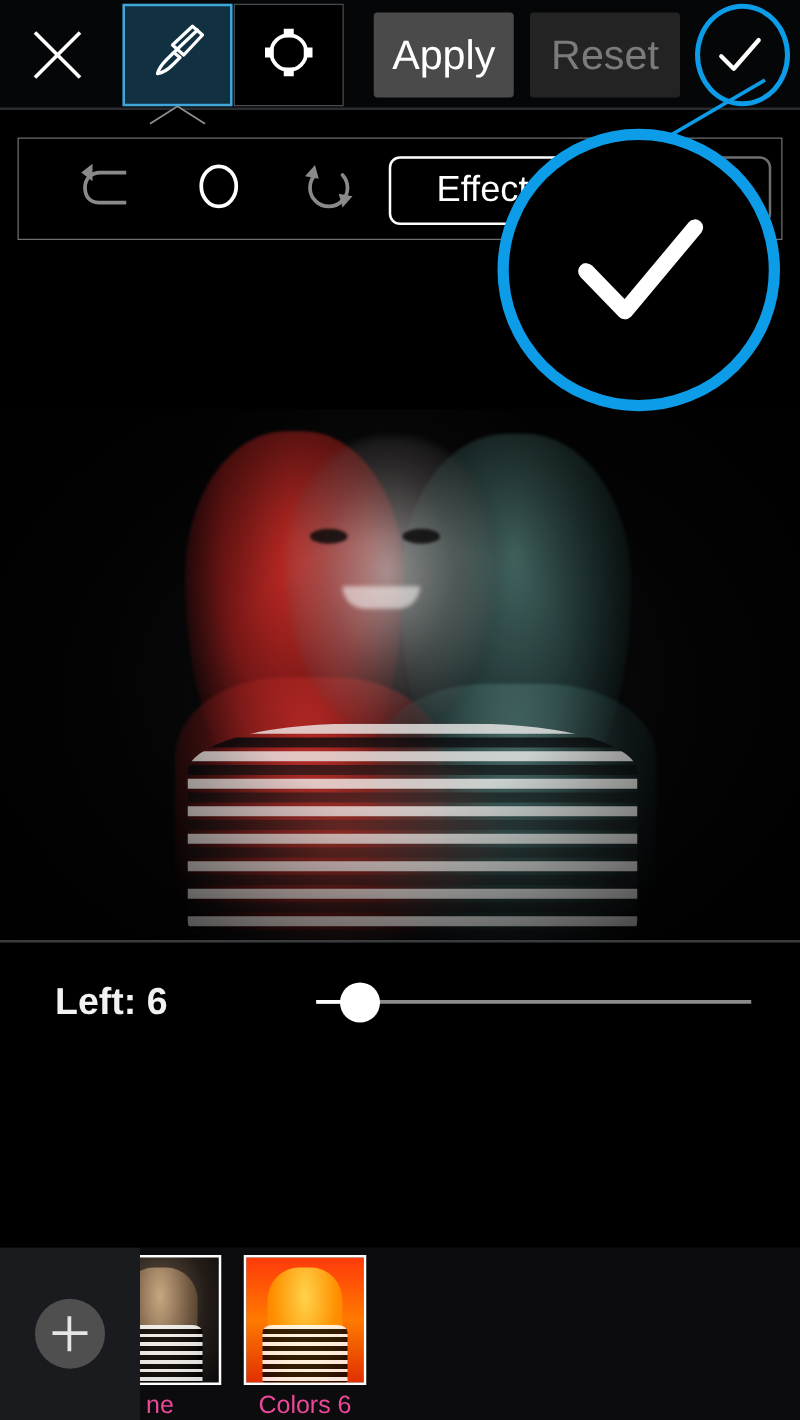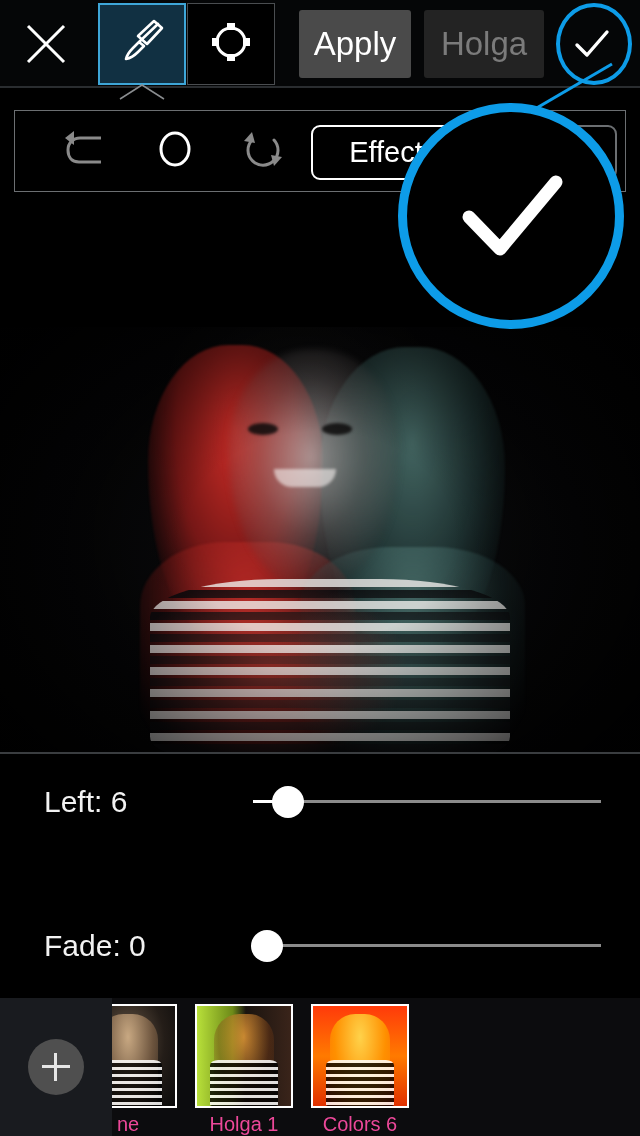--- a/index.html
+++ b/index.html
@@ -236,21 +236,21 @@
   
   .sliders {
     position: absolute;
     left: 0; top: 752px;
     width: 640px; height: 246px;
     background: #000;
     border-top: 2px solid #3a3d40;
     box-sizing: border-box;
   }
   .slider-row { position: absolute; left: 0; width: 640px; height: 50px; }
-  .slider-row.r0 { top: 24px; }
+  .slider-row.r0 { top: 24px; font-weight: bold; }
   .slider-row.r1 { top: 96px; }
   .slider-row.r2 { top: 168px; }
   .slider-label {
     position: absolute;
     left: 44px; top: 7px;
     color: #f2f2f2;
     font-size: 30px;
     white-space: nowrap;
   }
   .track-wrap {
@@ -418,21 +418,21 @@
           <circle cx="24" cy="24" r="14" fill="none" stroke="#ffffff" stroke-width="3"></circle>
           <rect x="20" y="5" width="8" height="7" fill="#ffffff"></rect>
           <rect x="20" y="36" width="8" height="7" fill="#ffffff"></rect>
           <rect x="5" y="20" width="7" height="8" fill="#ffffff"></rect>
           <rect x="36" y="20" width="7" height="8" fill="#ffffff"></rect>
         </svg>
       </span>
     </div>
 
     <div class="tbtn apply">Apply</div>
-    <div class="tbtn reset">Holga</div>
+    <div class="tbtn reset">Reset</div>
 
     <div class="check-btn">
       <svg width="50" height="50" viewBox="0 0 50 50">
         <path d="M10 26 L20 36 L40 13" fill="none" stroke="#ffffff" stroke-width="3.4" stroke-linecap="round" stroke-linejoin="round"></path>
       </svg>
     </div>
   </div>
 
   <div class="tab-pointer-outline">
     <svg width="48" height="16" viewBox="0 0 48 16">
@@ -513,49 +513,32 @@
     <div class="slider-row r0">
       <div class="slider-label">Left: 6</div>
       <div class="track-wrap">
         <div class="track-bg"></div>
         <div class="track-fill" id="fill0" style="width: 35px;"></div>
         <div class="thumb" id="thumb0" style="left: 35px;"></div>
       </div>
     </div>
 
 
-    <div class="slider-row r2">
-      <div class="slider-label">Fade: 0</div>
-      <div class="track-wrap">
-        <div class="track-bg"></div>
-        <div class="track-fill" id="fill2" style="width: 14px;"></div>
-        <div class="thumb" id="thumb2" style="left: 14px;"></div>
-      </div>
-    </div>
   </div>
 
   <div class="filmstrip">
     <div class="thumbs" id="thumbs" style="left: 70px;">
         <div class="thumb-item">
           <div class="thumb-img" style="background: radial-gradient(at 50% 35%, rgb(107, 90, 72) 0%, rgb(36, 29, 24) 55%, rgb(10, 10, 10) 100%);">
             <div class="mini">
               <div class="m-body" style="background: radial-gradient(at 50% 25%, rgb(200, 168, 130) 0%, rgb(106, 82, 60) 60%, rgba(0, 0, 0, 0) 100%);"></div>
               <div class="m-stripes"></div>
             </div>
           </div>
           <div class="thumb-caption">ne</div>
-        </div>
-        <div class="thumb-item">
-          <div class="thumb-img" style="background: linear-gradient(90deg, rgb(184, 224, 58) 0%, rgb(109, 138, 24) 38%, rgb(26, 20, 15) 52%, rgb(58, 36, 26) 100%);">
-            <div class="mini">
-              <div class="m-body" style="background: radial-gradient(at 50% 25%, rgba(255, 170, 60, 0.75) 0%, rgba(120, 60, 20, 0.4) 60%, rgba(0, 0, 0, 0) 100%);"></div>
-              <div class="m-stripes"></div>
-            </div>
-          </div>
-          <div class="thumb-caption">Holga 1</div>
         </div>
         <div class="thumb-item">
           <div class="thumb-img" style="background: linear-gradient(rgb(255, 58, 10) 0%, rgb(255, 122, 0) 50%, rgb(224, 48, 0) 100%);">
             <div class="mini">
               <div class="m-body" style="background: radial-gradient(at 50% 25%, rgb(255, 210, 74) 0%, rgb(255, 144, 0) 60%, rgba(255, 110, 0, 0) 100%);"></div>
               <div class="m-stripes"></div>
             </div>
           </div>
           <div class="thumb-caption">Colors 6</div>
         </div>

